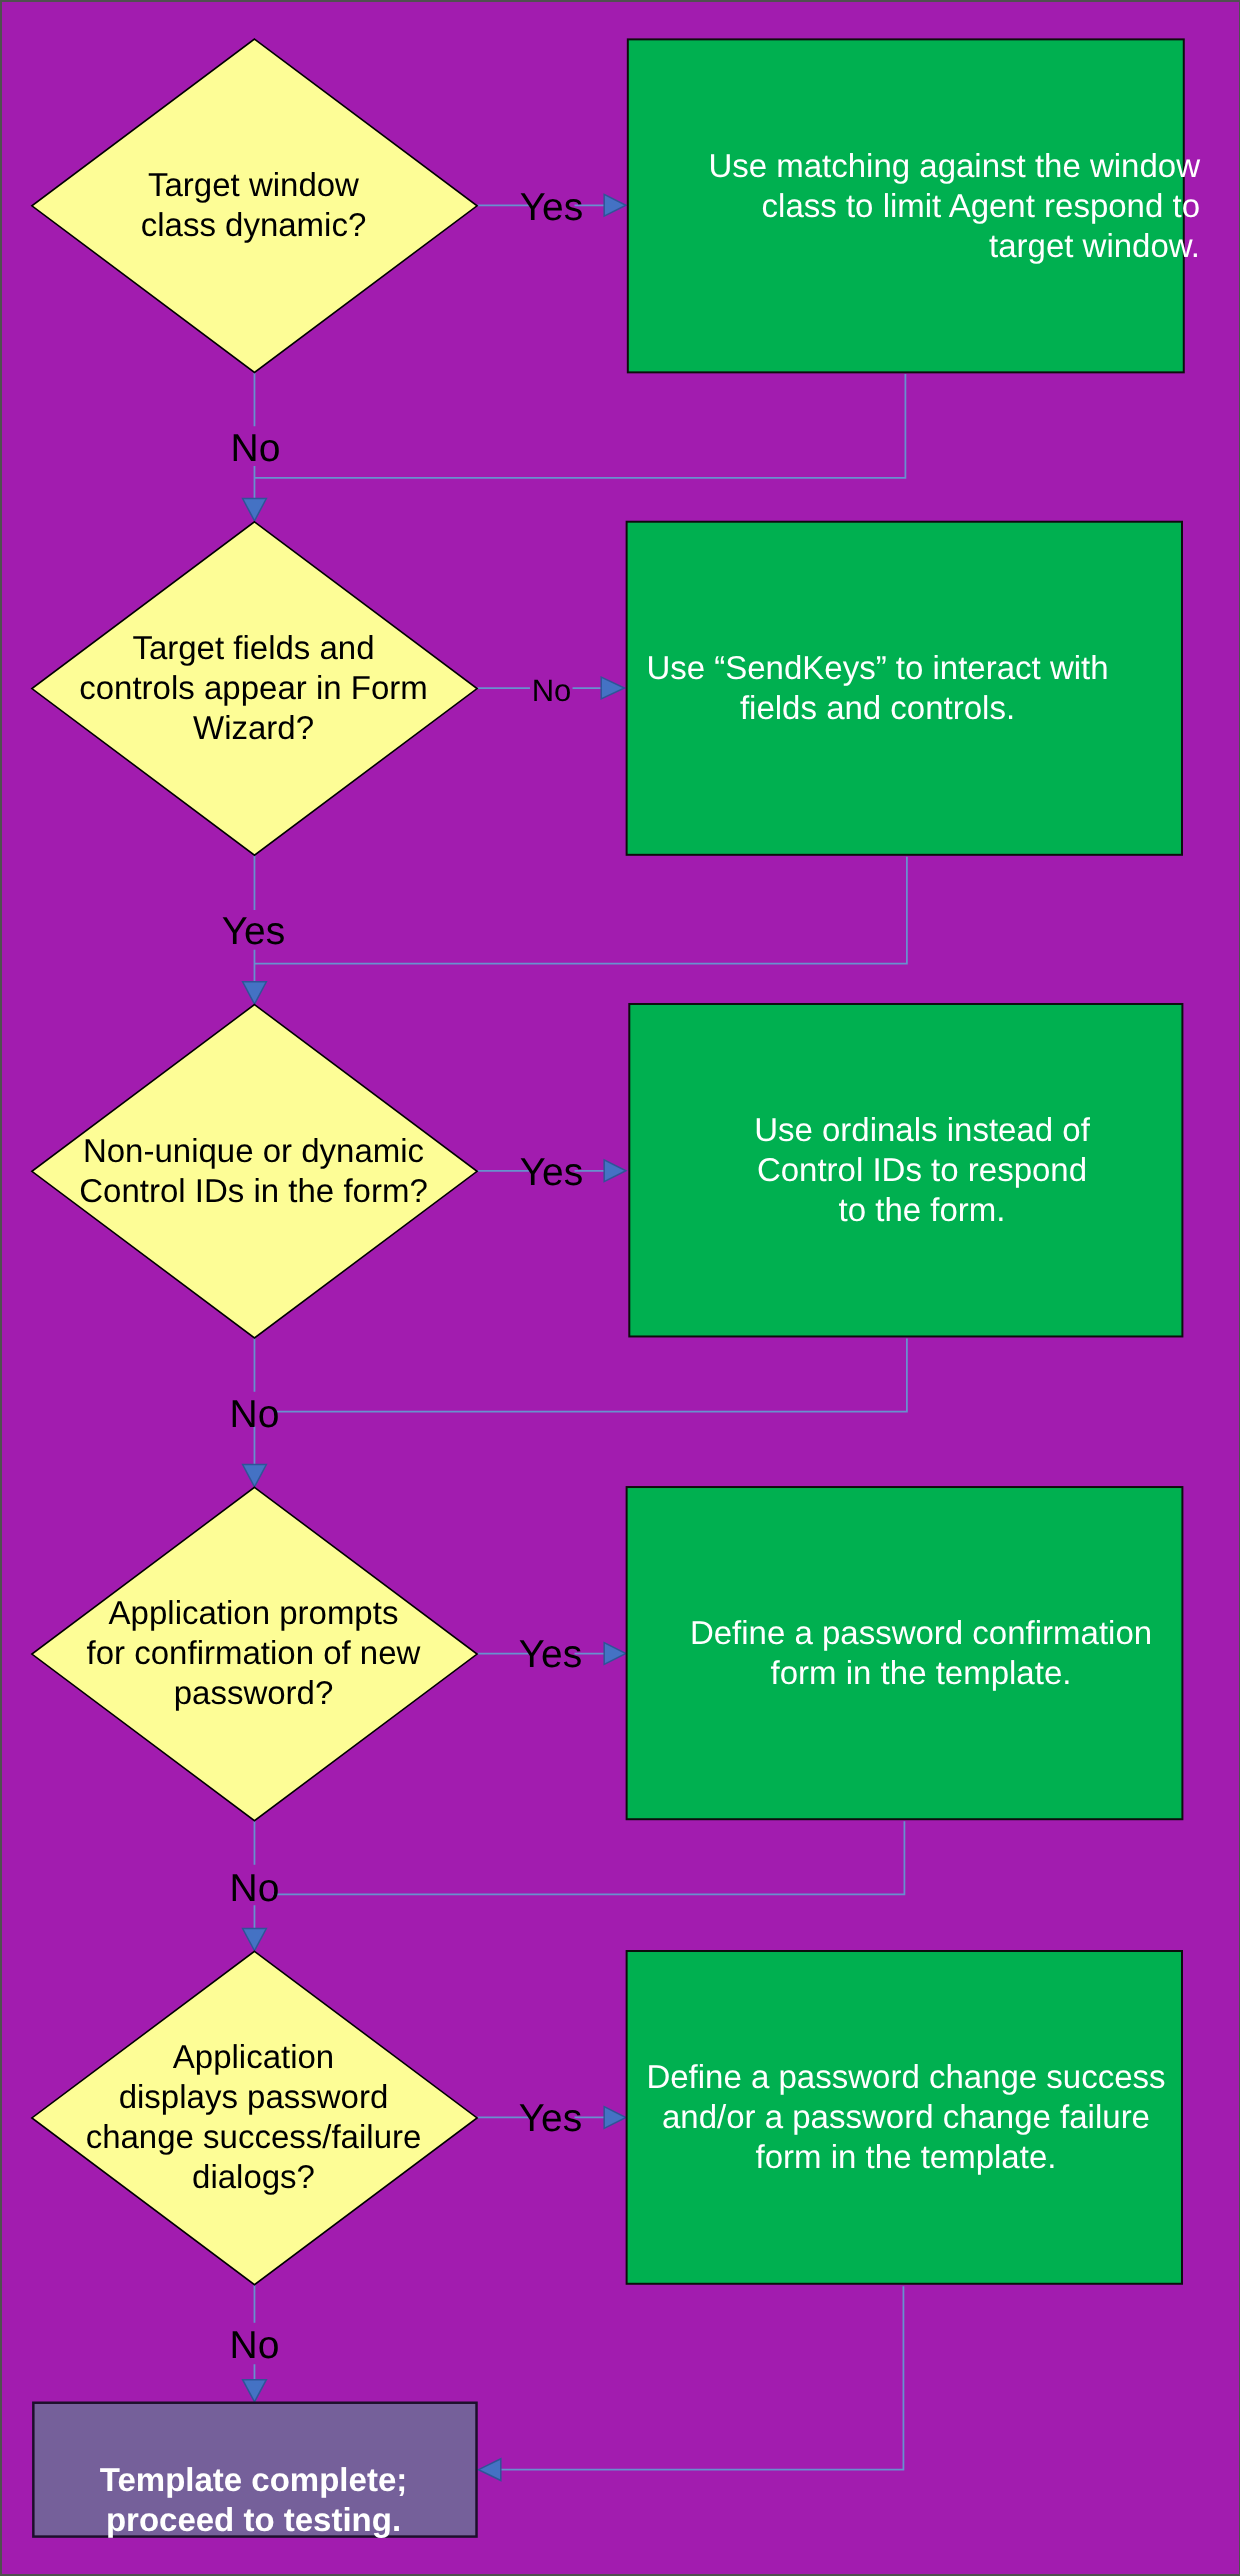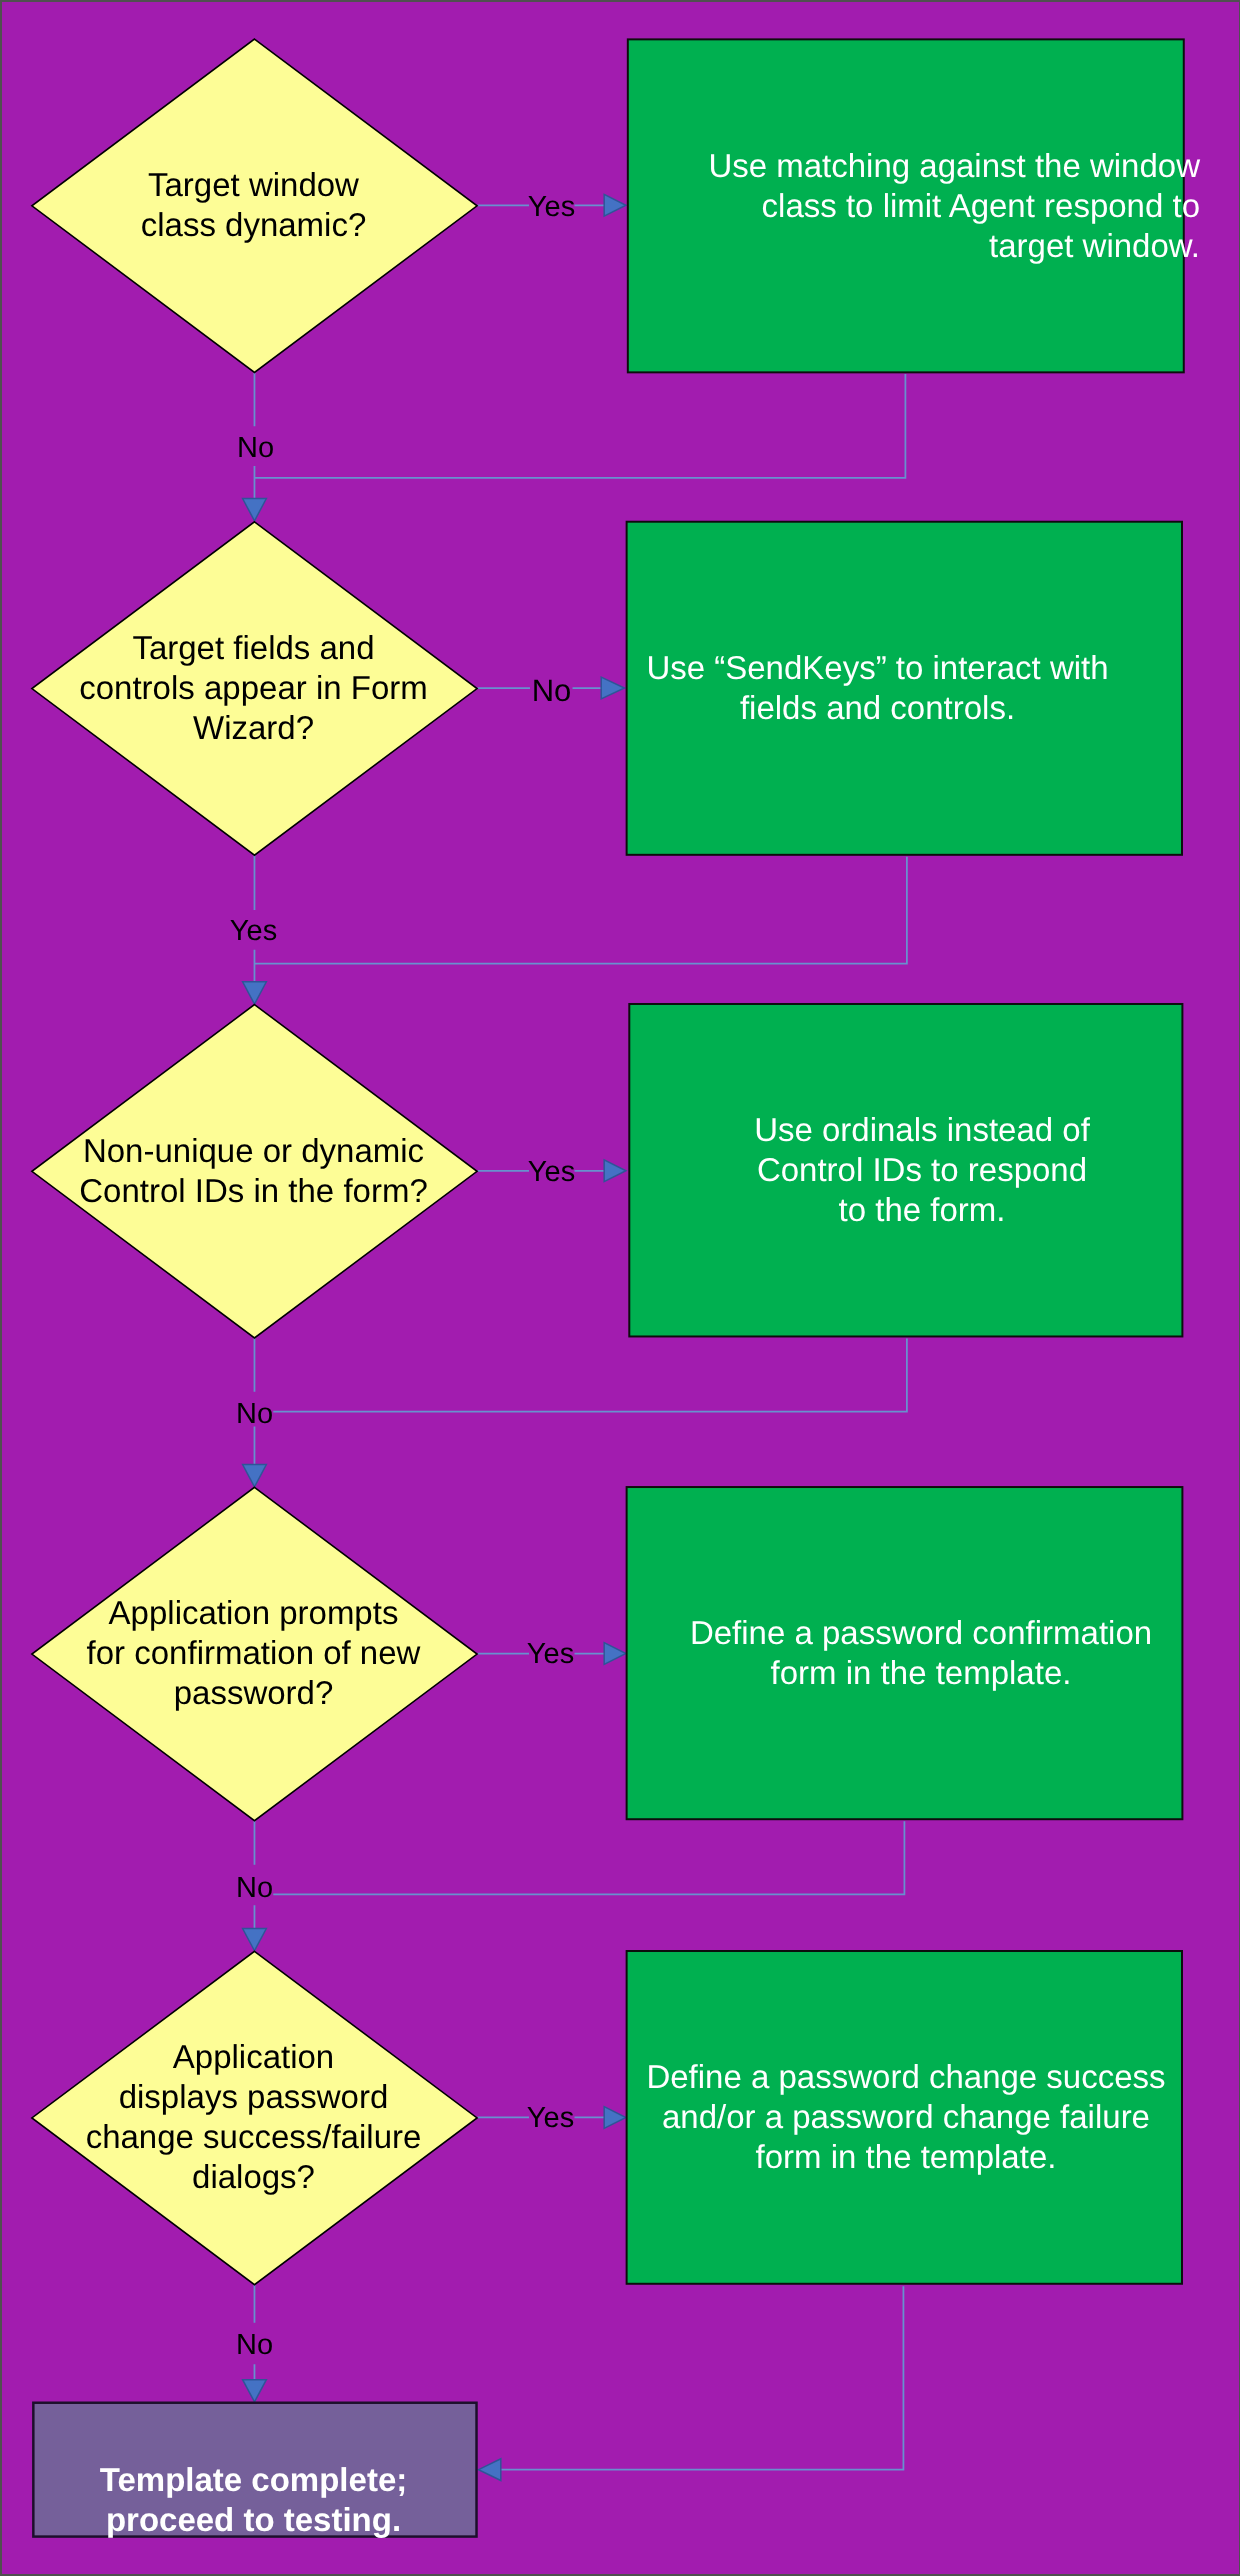--- a/index.html
+++ b/index.html
@@ -8,21 +8,21 @@
        font-family:"Liberation Sans",sans-serif;
        -webkit-font-smoothing:antialiased;text-rendering:geometricPrecision;}
   #canvas{position:relative;width:1241px;height:2576px;background:#a21caf;}
   #frame{position:absolute;left:0;top:0;width:1241px;height:2576px;
          box-sizing:border-box;border:2px solid #505050;pointer-events:none;}
   svg.layer{position:absolute;left:0;top:0;width:1241px;height:2576px;}
   .nodetext{position:absolute;-webkit-font-smoothing:antialiased;transform:translateZ(0);text-align:center;line-height:40px;
             font-size:33px;color:#000;white-space:pre;}
   .nodetext.light{color:#fff;}
   .nodetext.bold{font-weight:bold;margin-top:30px;}
-  .blabel{position:absolute;-webkit-font-smoothing:antialiased;transform:translateZ(0);font-size:29px;line-height:29px;color:#000;
+  .blabel{position:absolute;-webkit-font-smoothing:antialiased;transform:translateZ(0);font-size:39px;line-height:29px;color:#000;
           white-space:pre;text-align:center;}
 </style>
 </head>
 <body>
 
 <div id="canvas">
 
   <svg class="layer" viewBox="0 0 1254 2604">
     <g stroke="#6890CE" stroke-width="1.8" fill="none">
 

